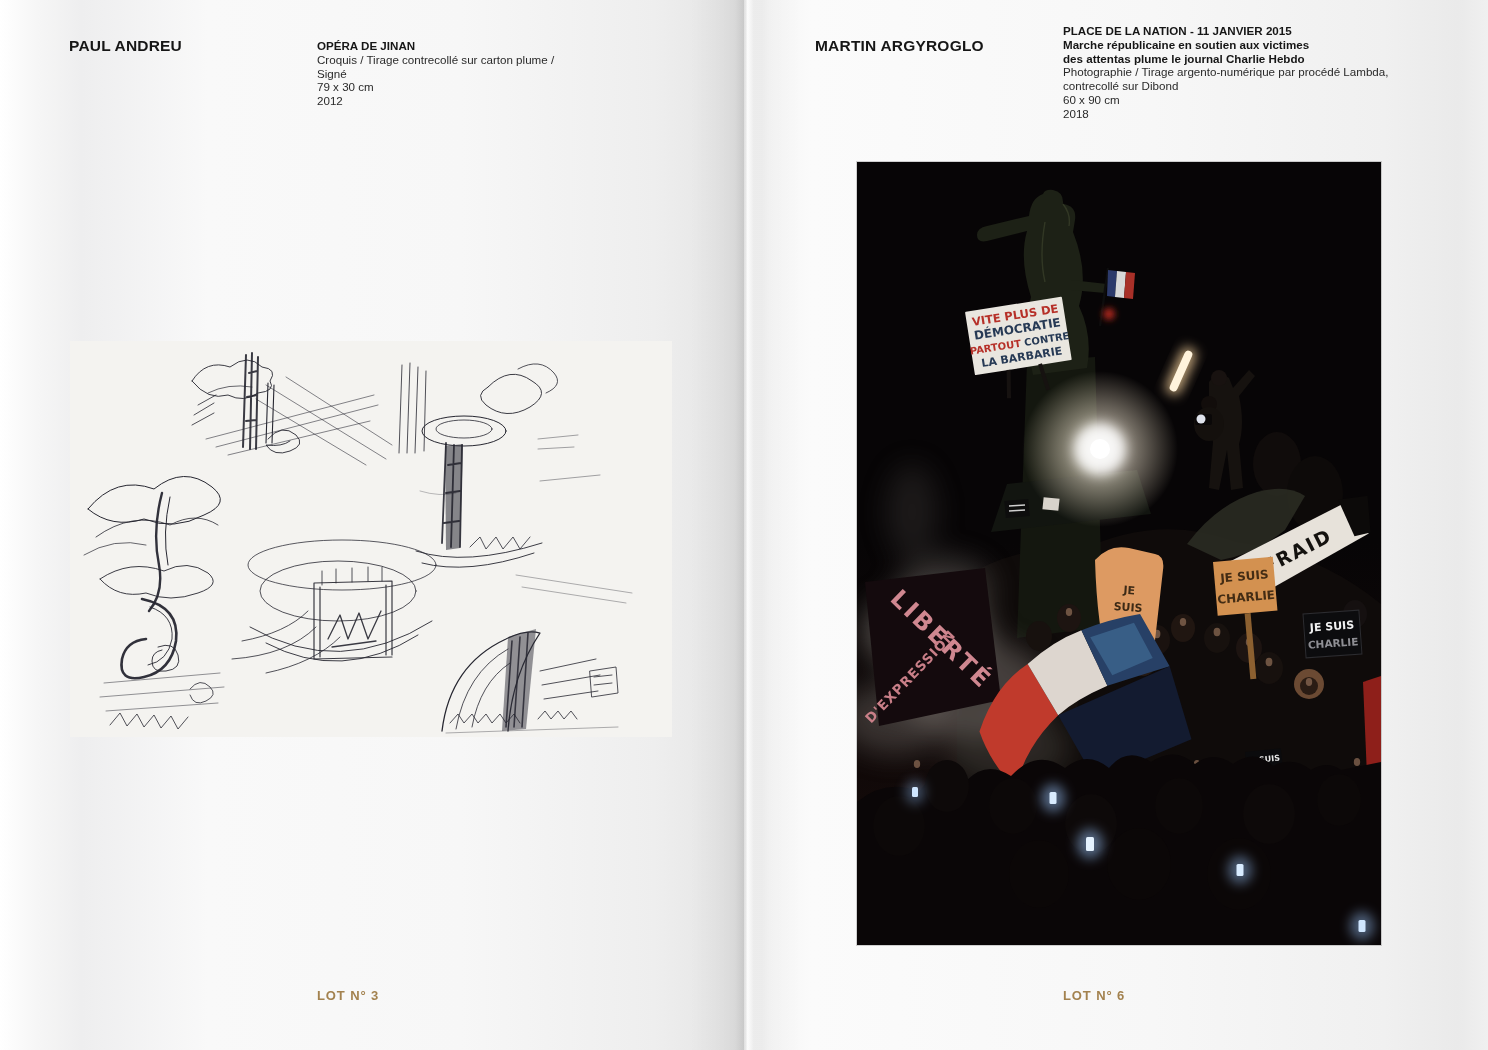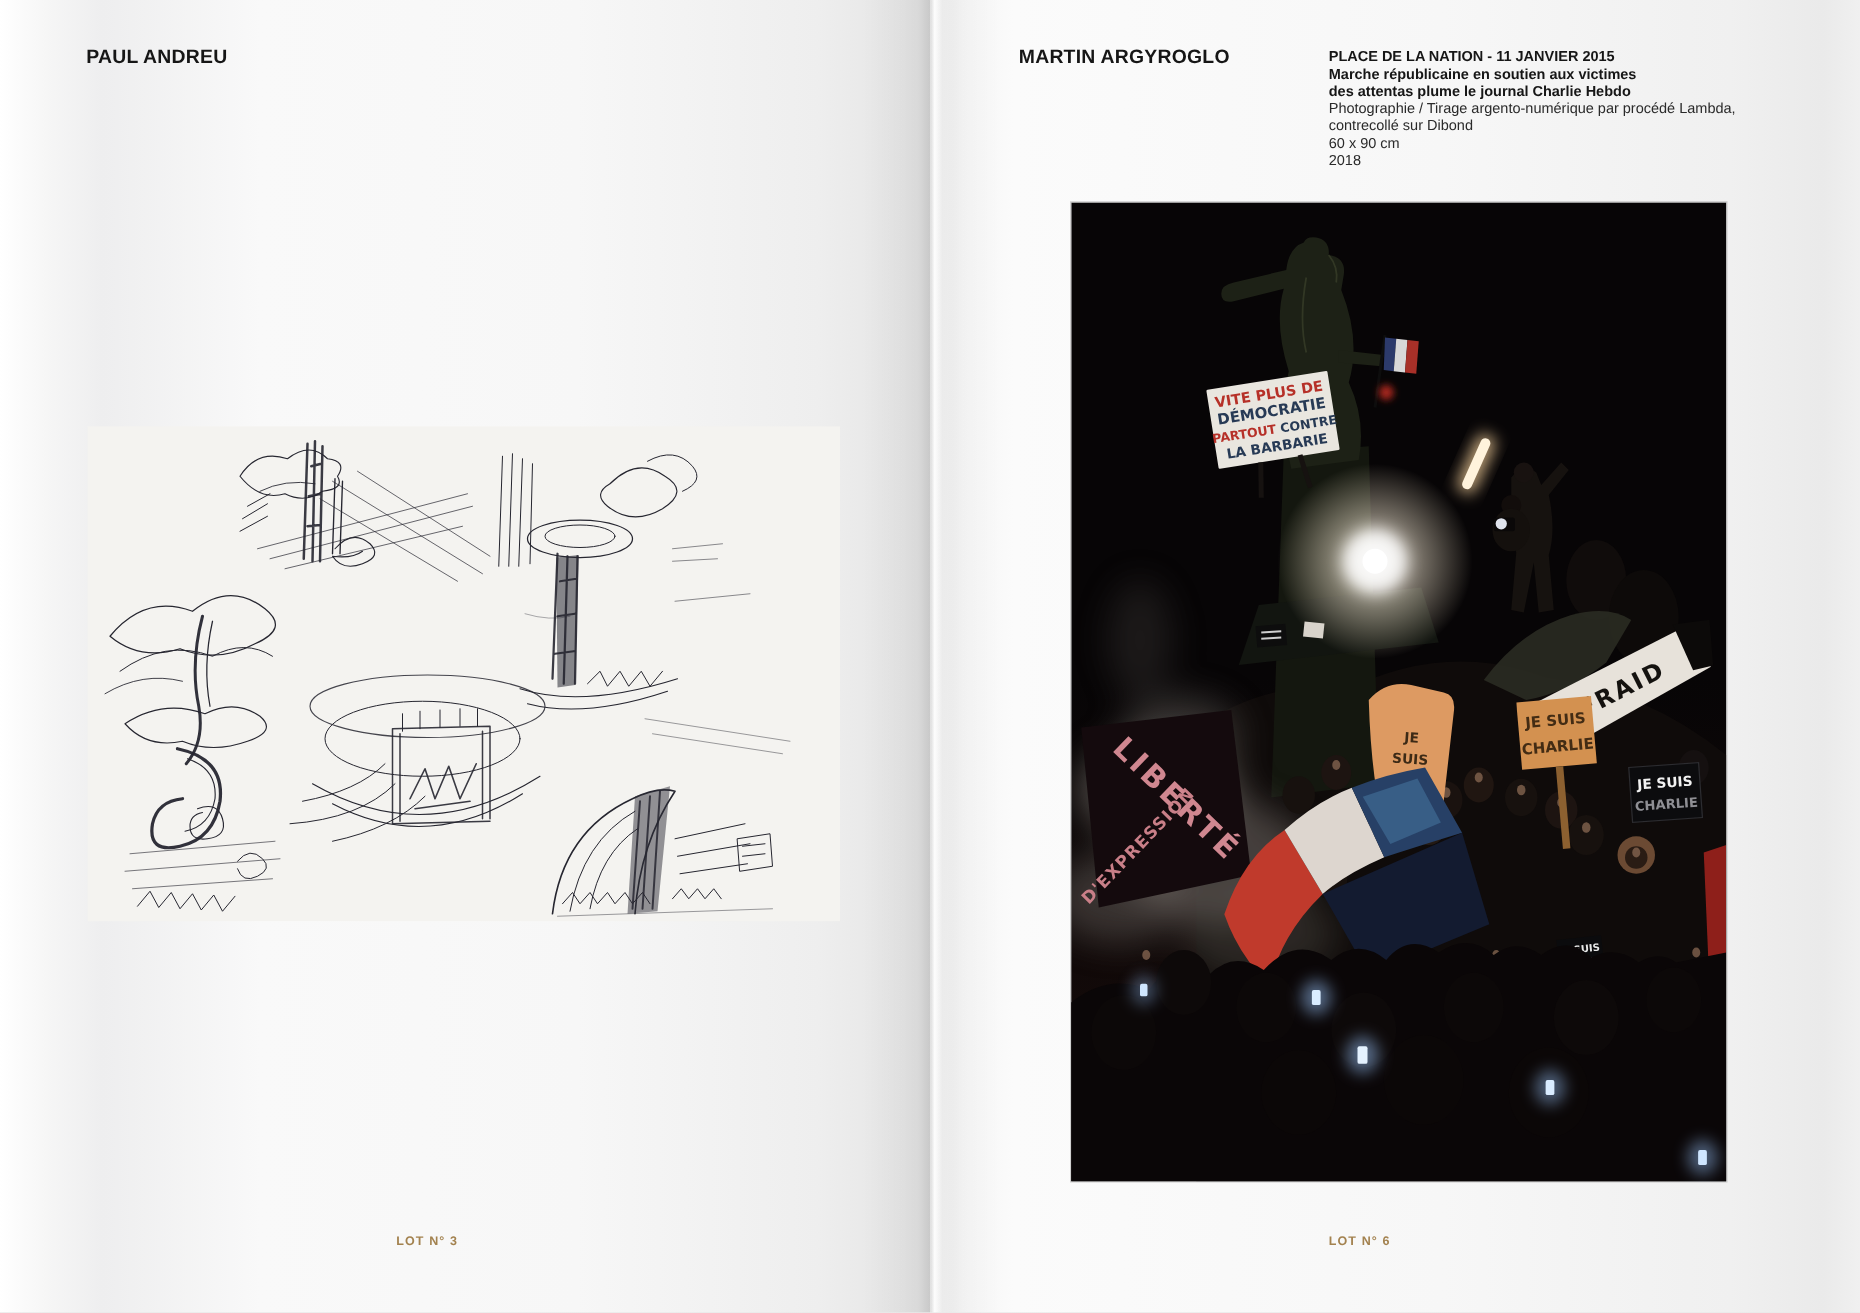--- a/index.html
+++ b/index.html
@@ -12,34 +12,41 @@
   .page-right{left:744px;width:744px;
     background:linear-gradient(to right,#fdfdfd 0%,#f4f4f4 2.5%,#fbfbfb 9%,#f7f7f7 55%,
                #f0f0f0 86%,#eaeaea 96%,#f0f0f0 100%);}
   .gutter{position:absolute;left:690px;top:0;width:112px;height:1050px;pointer-events:none;
     background:linear-gradient(to right,rgba(0,0,0,0) 0%,rgba(0,0,0,0.045) 40%,
                rgba(0,0,0,0.11) 49%,rgba(255,255,255,0.35) 51.5%,rgba(0,0,0,0.05) 57%,
                rgba(0,0,0,0.015) 72%,rgba(0,0,0,0) 100%);}
   .artist{position:absolute;font-size:15.5px;font-weight:bold;letter-spacing:.2px;color:#161616;}
   .info{position:absolute;font-size:11.6px;line-height:13.8px;color:#2a2a2a;}
   .info .b{font-weight:bold;color:#161616;}
-  .lot{position:absolute;font-size:10px;font-weight:bold;letter-spacing:.9px;color:#a3824f;}
+  .lot{position:absolute;font-size:13px;font-weight:bold;letter-spacing:.9px;color:#a3824f;}
   .sketch-wrap{position:absolute;left:70px;top:341px;width:602px;height:396px;}
   .photo-wrap{position:absolute;left:857px;top:162px;width:524px;height:783px;
               box-shadow:0 0 0 1px rgba(110,110,110,.3);}
   svg{display:block;}
 </style>
 </head>
 <body>
 
 <div class="spread">
 
   <div class="page page-left">
     <div class="artist" style="left:69px;top:37px">PAUL ANDREU</div>
 
+    <div class="info" style="left:317px;top:39px">
+      <div class="b">OPÉRA DE JINAN</div>
+      <div>Croquis / Tirage contrecollé sur carton plume /</div>
+      <div>Signé</div>
+      <div>79 x 30 cm</div>
+      <div>2012</div>
+    </div>
 
     <div class="sketch-wrap">
       <svg width="602" height="396" viewBox="0 0 602 396">
         <rect width="602" height="396" fill="#f4f3f0"></rect>
         <g stroke="#262630" fill="none" stroke-linecap="round" stroke-linejoin="round">
 
           <path d="M122,40 q14,-22 38,-14 q18,-14 32,0 q16,2 8,14 q6,10 -12,12 q-14,10 -30,2 q-20,6 -36,-14" stroke-width="0.9"></path>
           <path d="M138,52 q20,-10 44,-6" stroke-width="0.7"></path>
           <path d="M176,14 l-3,92 M182,12 l-2,96 M188,16 l-2,92 M179,32 l8,-2 M177,56 l10,-2 M176,80 l10,-1" stroke-width="2" opacity="0.9"></path>
           <path d="M198,42 l-2,60 M204,44 l-2,58" stroke-width="1.1"></path>
@@ -93,21 +100,21 @@
         </g>
       </svg>
     </div>
 
     <div class="lot" style="left:317px;top:988px">LOT N° 3</div>
   </div>
 
   <div class="page page-right">
     <div class="artist" style="left:71px;top:37px">MARTIN ARGYROGLO</div>
 
-    <div class="info" style="left:319px;top:39px">
+    <div class="info" style="left:319px;top:24px">
       <div class="b">PLACE DE LA NATION - 11 JANVIER 2015</div>
       <div class="b">Marche républicaine en soutien aux victimes</div>
       <div class="b">des attentas plume le journal Charlie Hebdo</div>
       <div>Photographie / Tirage argento-numérique par procédé Lambda,</div>
       <div>contrecollé sur Dibond</div>
       <div>60 x 90 cm</div>
       <div>2018</div>
     </div>
 
     <div class="lot" style="left:319px;top:988px">LOT N° 6</div>

